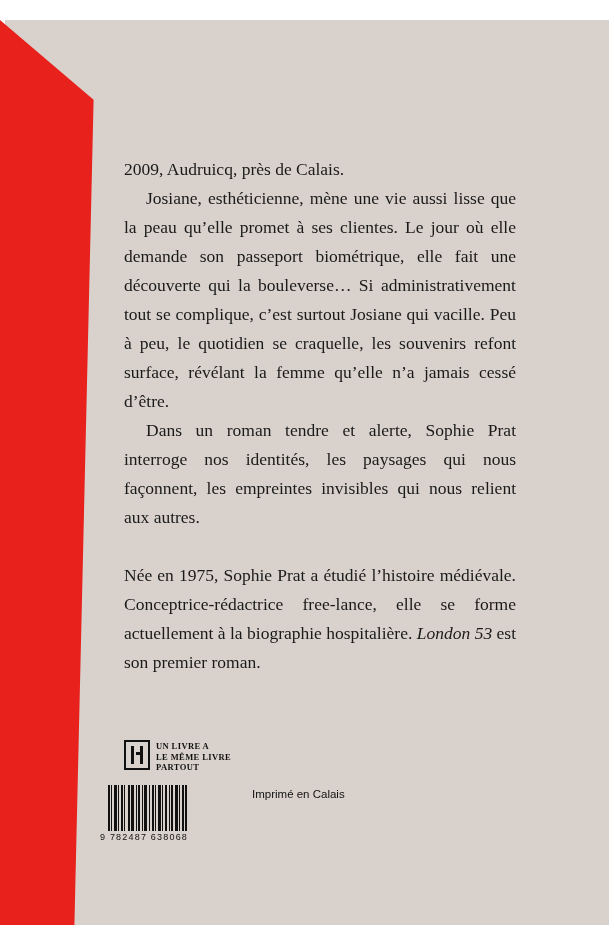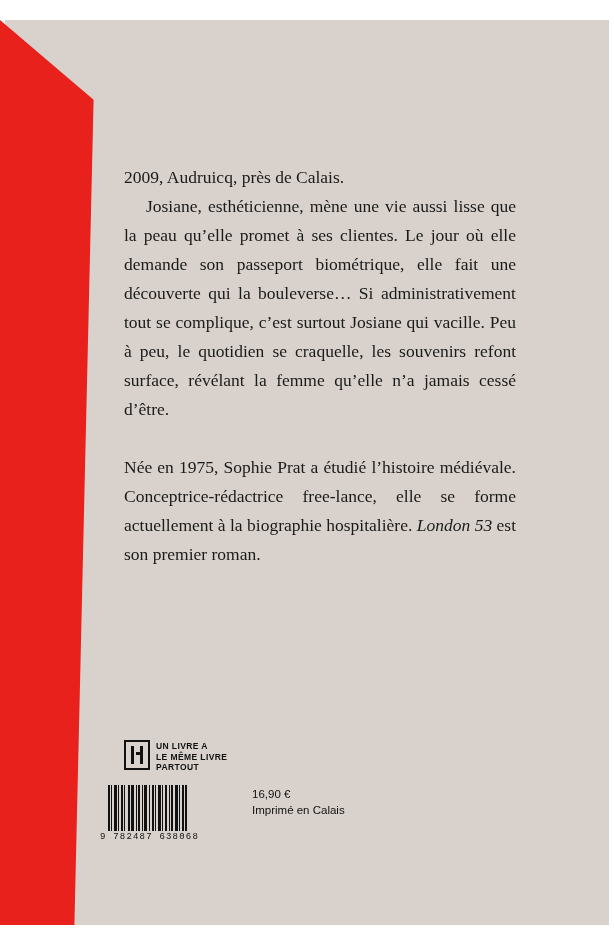--- a/index.html
+++ b/index.html
@@ -39,21 +39,21 @@
     top: 20px;
     width: 120px;
     height: 905px;
     background: #e8211c;
     clip-path: polygon(0% 0%, 78% 8.8%, 62% 100%, 0% 100%);
   }
 
   .content {
     position: absolute;
     left: 124px;
-    top: 163px;
+    top: 155px;
     width: 392px;
   }
 
   .blurb {
     font-size: 17.5px;
     line-height: 29px;
     color: #1a1a1a;
     text-align: justify;
     text-justify: inter-word;
     hyphens: manual;
@@ -119,21 +119,21 @@
   }
   .logo-bar-mid {
     position: absolute;
     left: 10px;
     top: 10px;
     width: 6px;
     height: 3px;
     background: #111;
   }
   .logo-text {
-    font-family: Liberation Sans, sans-serif;
+    font-family: Liberation Serif, serif;
     font-size: 8.5px;
     font-weight: bold;
     line-height: 10.5px;
     letter-spacing: 0.4px;
     color: #111;
     padding-top: 1px;
   }
 
   .barcode-wrap {
     position: absolute;
@@ -147,21 +147,21 @@
     align-items: flex-end;
     gap: 0;
     margin-left: 8px;
   }
   .barcode i {
     display: block;
     background: #111;
     height: 100%;
   }
   .barcode-digits {
-    font-family: Liberation Mono, monospace;
+    font-family: Liberation Sans, sans-serif;
     font-size: 9px;
     letter-spacing: 1.2px;
     color: #111;
     margin-top: 1px;
     white-space: nowrap;
   }
 
   .isbn-block {
     position: absolute;
     left: 152px;
@@ -185,20 +185,21 @@
   <div class="margin-left"></div>
   <div class="margin-right"></div>
 
   <div class="red-band"></div>
 
   <div class="content">
 
     <div class="blurb">
       <p>2009, Audruicq, près de Calais.</p>
       <p class="indent">Josiane, esthéticienne, mène une vie aussi lisse que la peau qu’elle promet à ses clientes. Le jour où elle demande son passeport biométrique, elle fait une découverte qui la bouleverse… Si administrativement tout se complique, c’est surtout Josiane qui vacille. Peu à peu, le quotidien se craquelle, les souvenirs refont surface, révélant la femme qu’elle n’a jamais cessé d’être.</p>
+      <p class="indent">Dans un roman tendre et alerte, Sophie Prat interroge nos identités, les paysages qui nous façonnent, les empreintes invisibles qui nous relient aux autres.</p>
     </div>
 
     <div class="bio">
       <span>Née en 1975, Sophie Prat a étudié l’histoire médiévale. Conceptrice-rédactrice free-lance, elle se forme actuellement à la biographie hospitalière. </span><em>London 53</em><span> est son premier roman.</span>
     </div>
 
   </div>
 
   <div class="footer">
 
@@ -260,19 +261,18 @@
         <i style="width:1px"></i>
           <i style="width:2px;background:transparent"></i>
         <i style="width:2px"></i>
           <i style="width:1px;background:transparent"></i>
         <i style="width:2px"></i>
       </div>
       <div class="barcode-digits">9 782487 638068</div>
     </div>
 
     <div class="isbn-block">
-      <div>16,90 €</div>
       <div>Imprimé en Calais</div>
     </div>
 
   </div>
 
 </div>
 
 </body></html>

